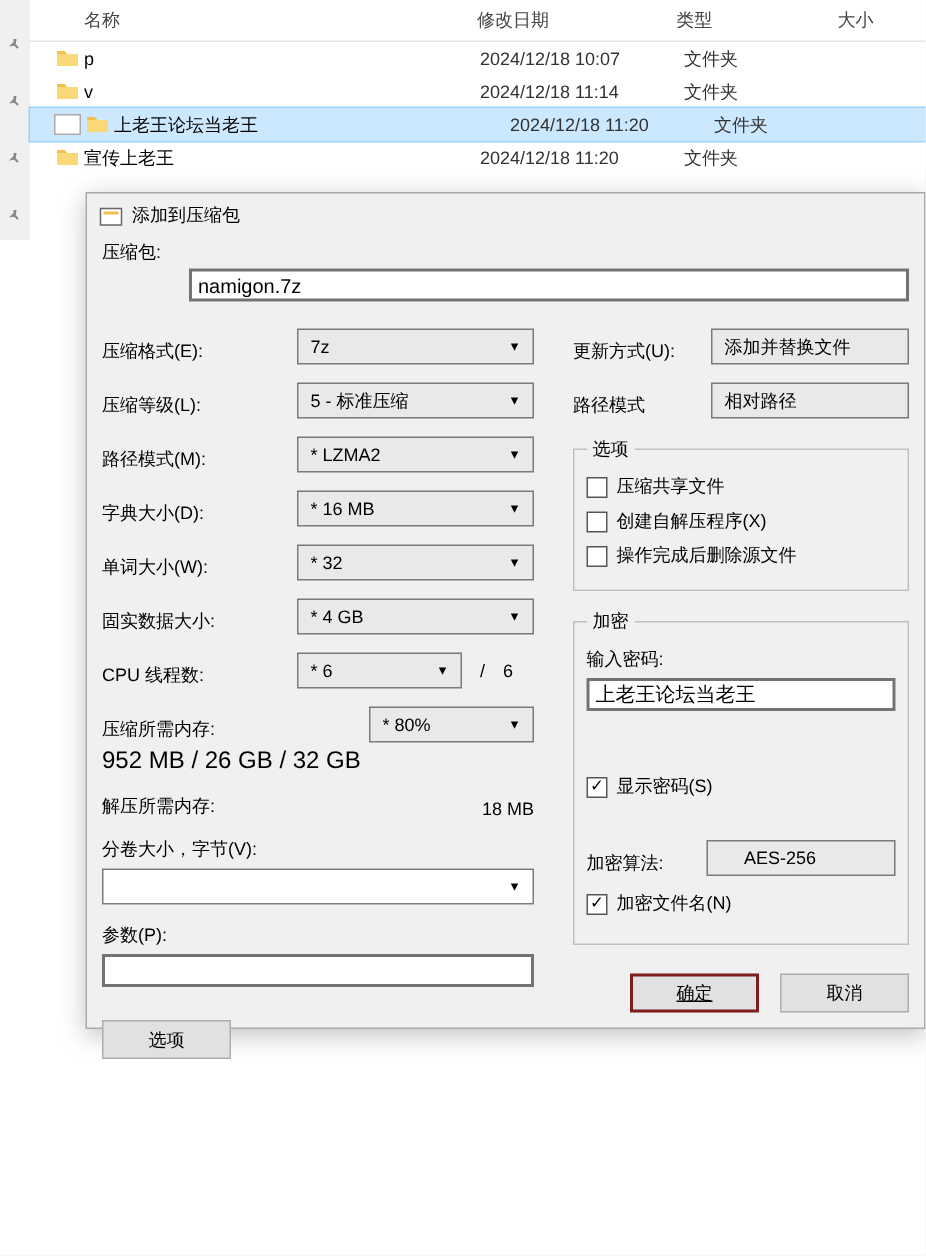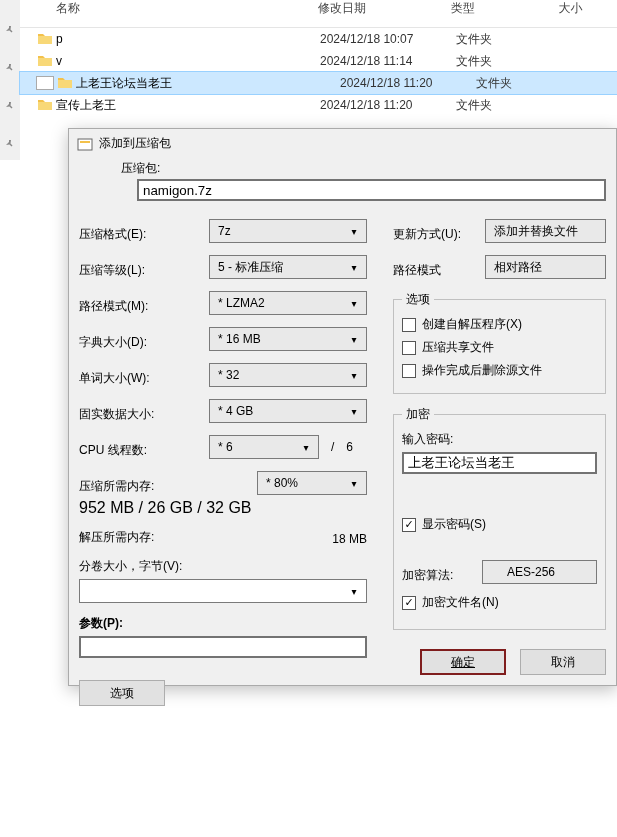--- a/index.html
+++ b/index.html
@@ -29,21 +29,21 @@
   }
   .file-area {
     position: absolute;
     left: 20px; right: 0; top: 0;
     background: #fff;
   }
   .file-header {
     display: flex;
     height: 28px;
     border-bottom: 1px solid #e5e5e5;
-    align-items: flex-start;
+    align-items: center;
     color: #444;
     padding-left: 36px;
   }
   .file-header .col-name { width: 268px; }
   .file-header .col-date { width: 136px; }
   .file-header .col-type { width: 110px; }
   .file-header .col-size { width: 60px; }
   .file-row {
     display: flex;
     height: 22px;
@@ -60,33 +60,33 @@
   .file-row .icon {
     width: 18px; height: 18px;
     margin-right: 2px;
     display: flex; align-items: center; justify-content: center;
   }
   .file-row .name { width: 264px; }
   .file-row .date { width: 136px; color: #333; }
   .file-row .type { width: 110px; color: #333; }
   .dialog {
     position: absolute;
-    left: 68px; top: 128px;
+    left: 57px; top: 128px;
     right: 0;
     height: 558px;
     background: #f0f0f0;
     border: 1px solid #aaa;
     box-shadow: 0 4px 16px rgba(0,0,0,0.25);
   }
   .dialog .title-row {
     display: flex;
     padding: 8px 10px 2px 10px;
     align-items: center;
   }
-  .dialog .title-row .lbl { width: 58px; margin-left: 42px; }
+  .dialog .title-row .lbl { width: 58px; }
   .dialog .title-row .path { flex: 1; }
   .input-text {
     border: 2px solid #737373;
     background: #fff;
     height: 22px;
     padding: 2px 4px;
     width: 100%;
   }
   .dialog .body {
     display: flex;
@@ -355,21 +355,21 @@
         <div class="flabel">解压所需内存:</div>
         <span class="inline-val">18 MB</span>
       </div>
 
       <div style="margin-bottom:4px;">分卷大小，字节(V):</div>
       <div class="select light" style="margin-bottom:12px;">
           <span></span>
           <span class="chev">▾</span>
         </div>
 
-      <div style="margin-bottom:4px;font-weight:bold;">参数(P):</div>
+      <div style="margin-bottom:4px;">参数(P):</div>
       <input class="input-text" style="margin-bottom: 22px; width: 100%;">
 
       <div class="btn">选项</div>
     </div>
 
     <div class="col-right">
 
       <div class="field-row">
         <div class="flabel" style="width:92px;">更新方式(U):</div>
         <div class="select right-sel" style="flex:1;">
@@ -381,25 +381,25 @@
         <div class="flabel" style="width:92px;">路径模式</div>
         <div class="select right-sel" style="flex:1;">
             <span>相对路径</span>
           </div>
       </div>
 
       <fieldset>
         <legend>选项</legend>
         <div class="cb-row">
             <span class="cb"></span>
-            <span>创建自解压程序(X)</span>
+            <span>压缩共享文件</span>
           </div>
         <div class="cb-row">
             <span class="cb"></span>
-            <span>压缩共享文件</span>
+            <span>创建自解压程序(X)</span>
           </div>
         <div class="cb-row">
             <span class="cb"></span>
             <span>操作完成后删除源文件</span>
           </div>
       </fieldset>
 
       <fieldset style="padding-bottom:12px;">
         <legend>加密</legend>
         <div style="margin-bottom:4px;">输入密码:</div>

